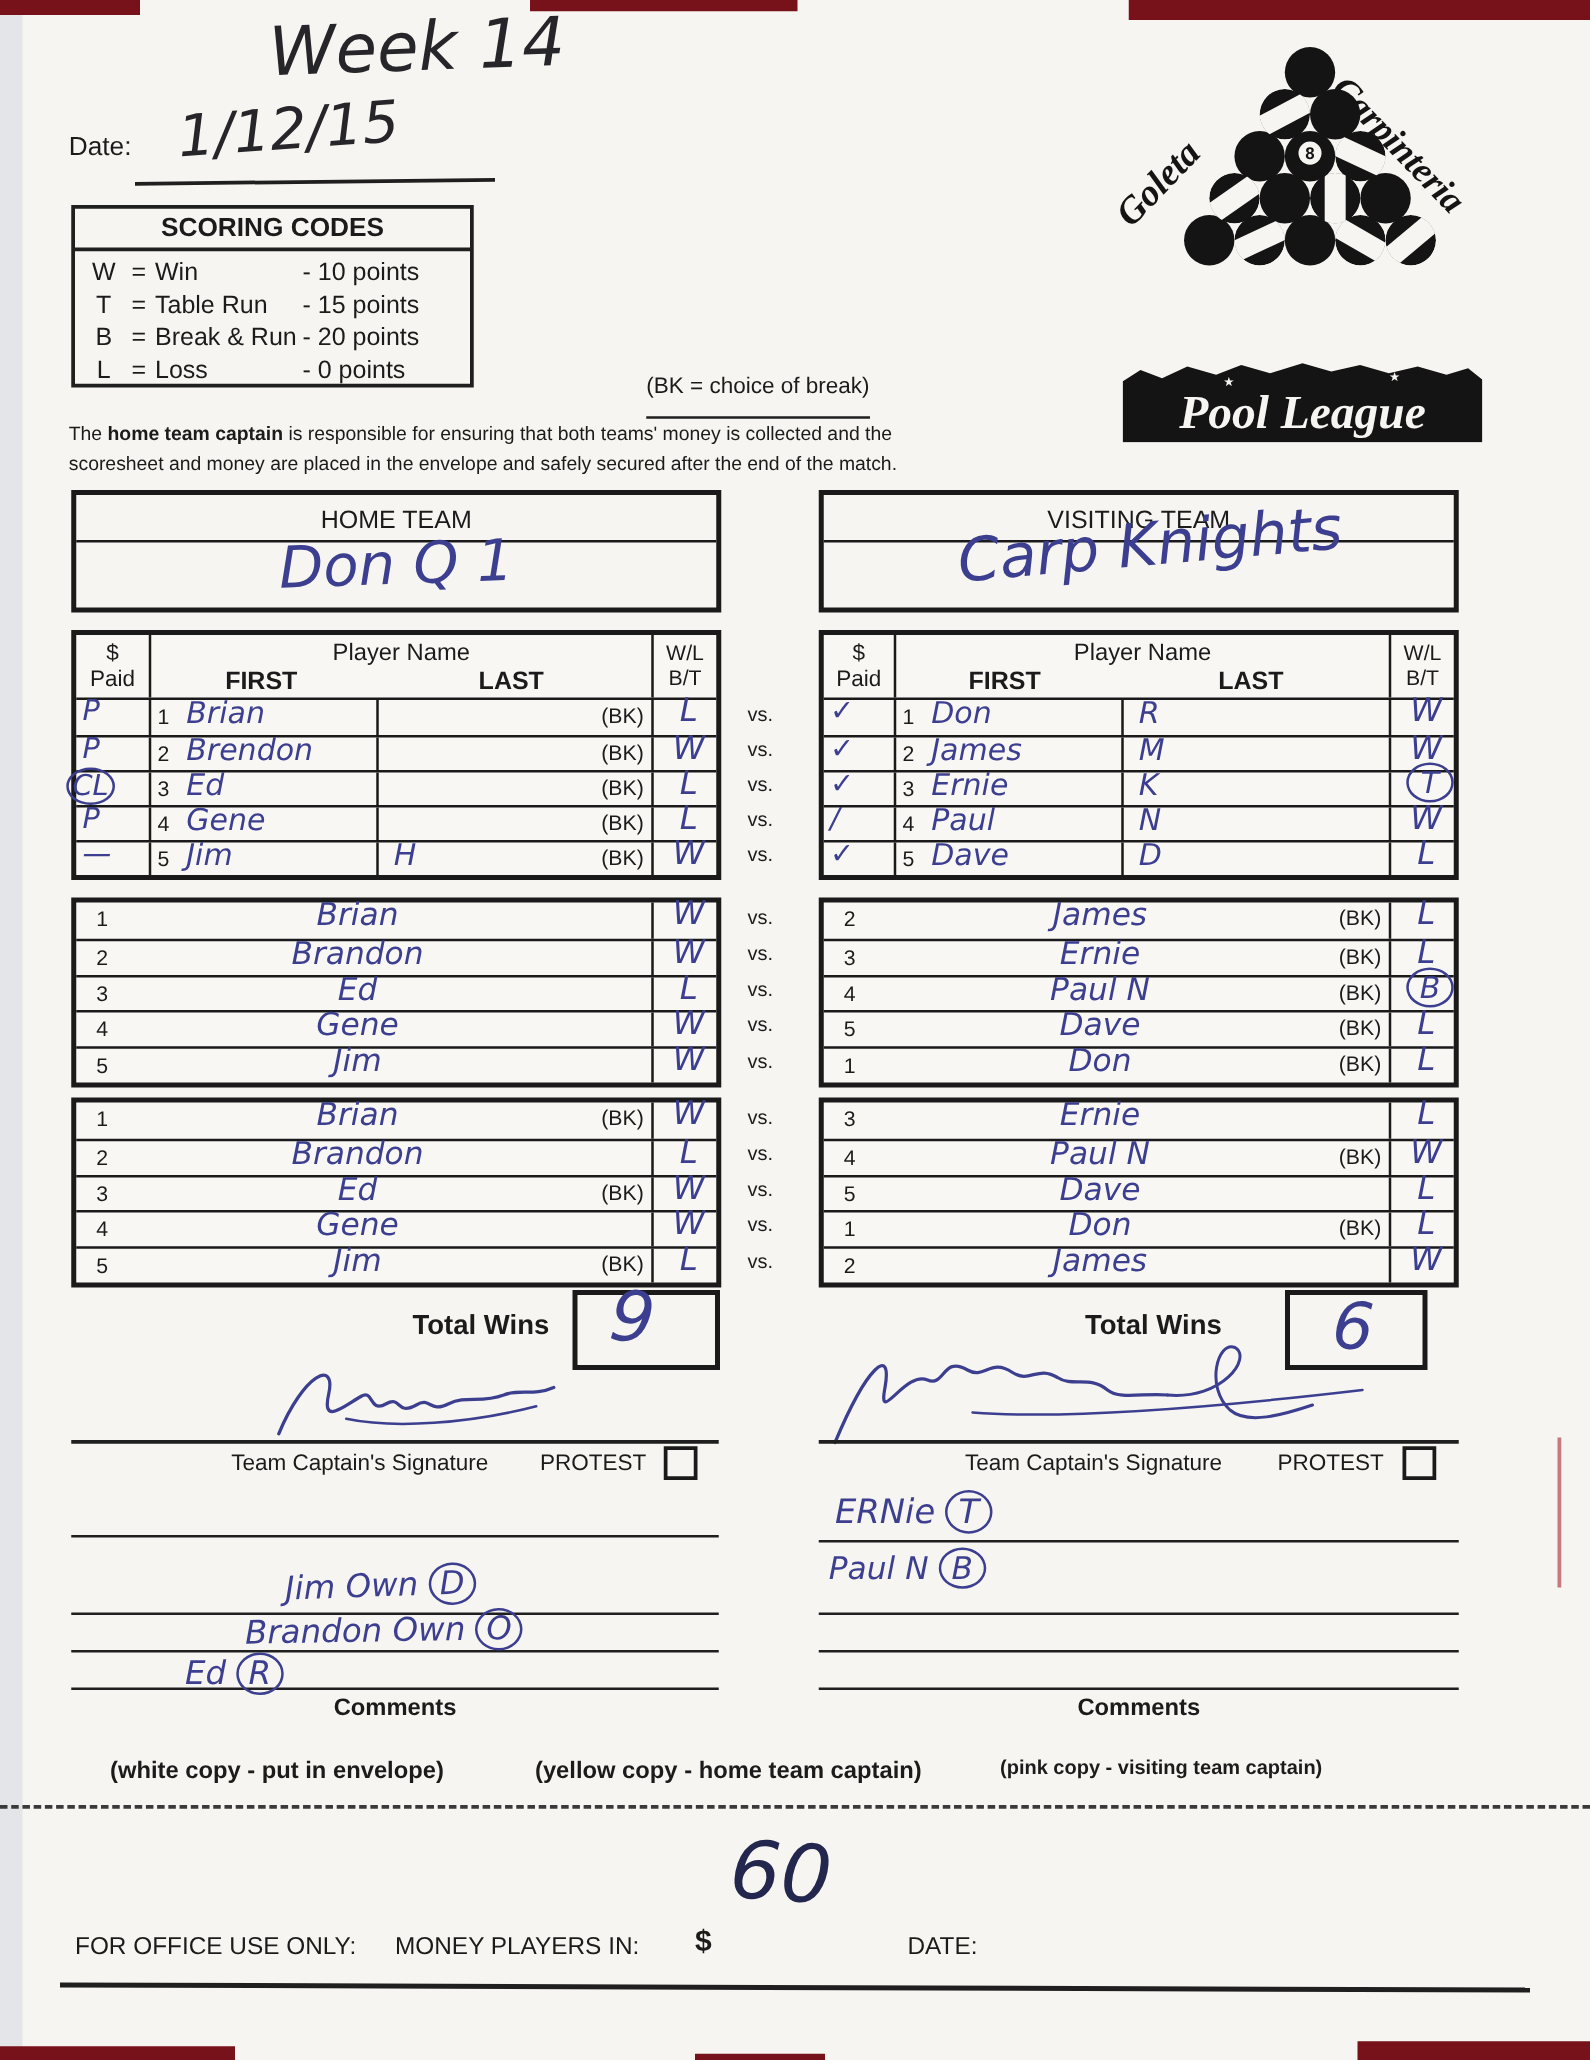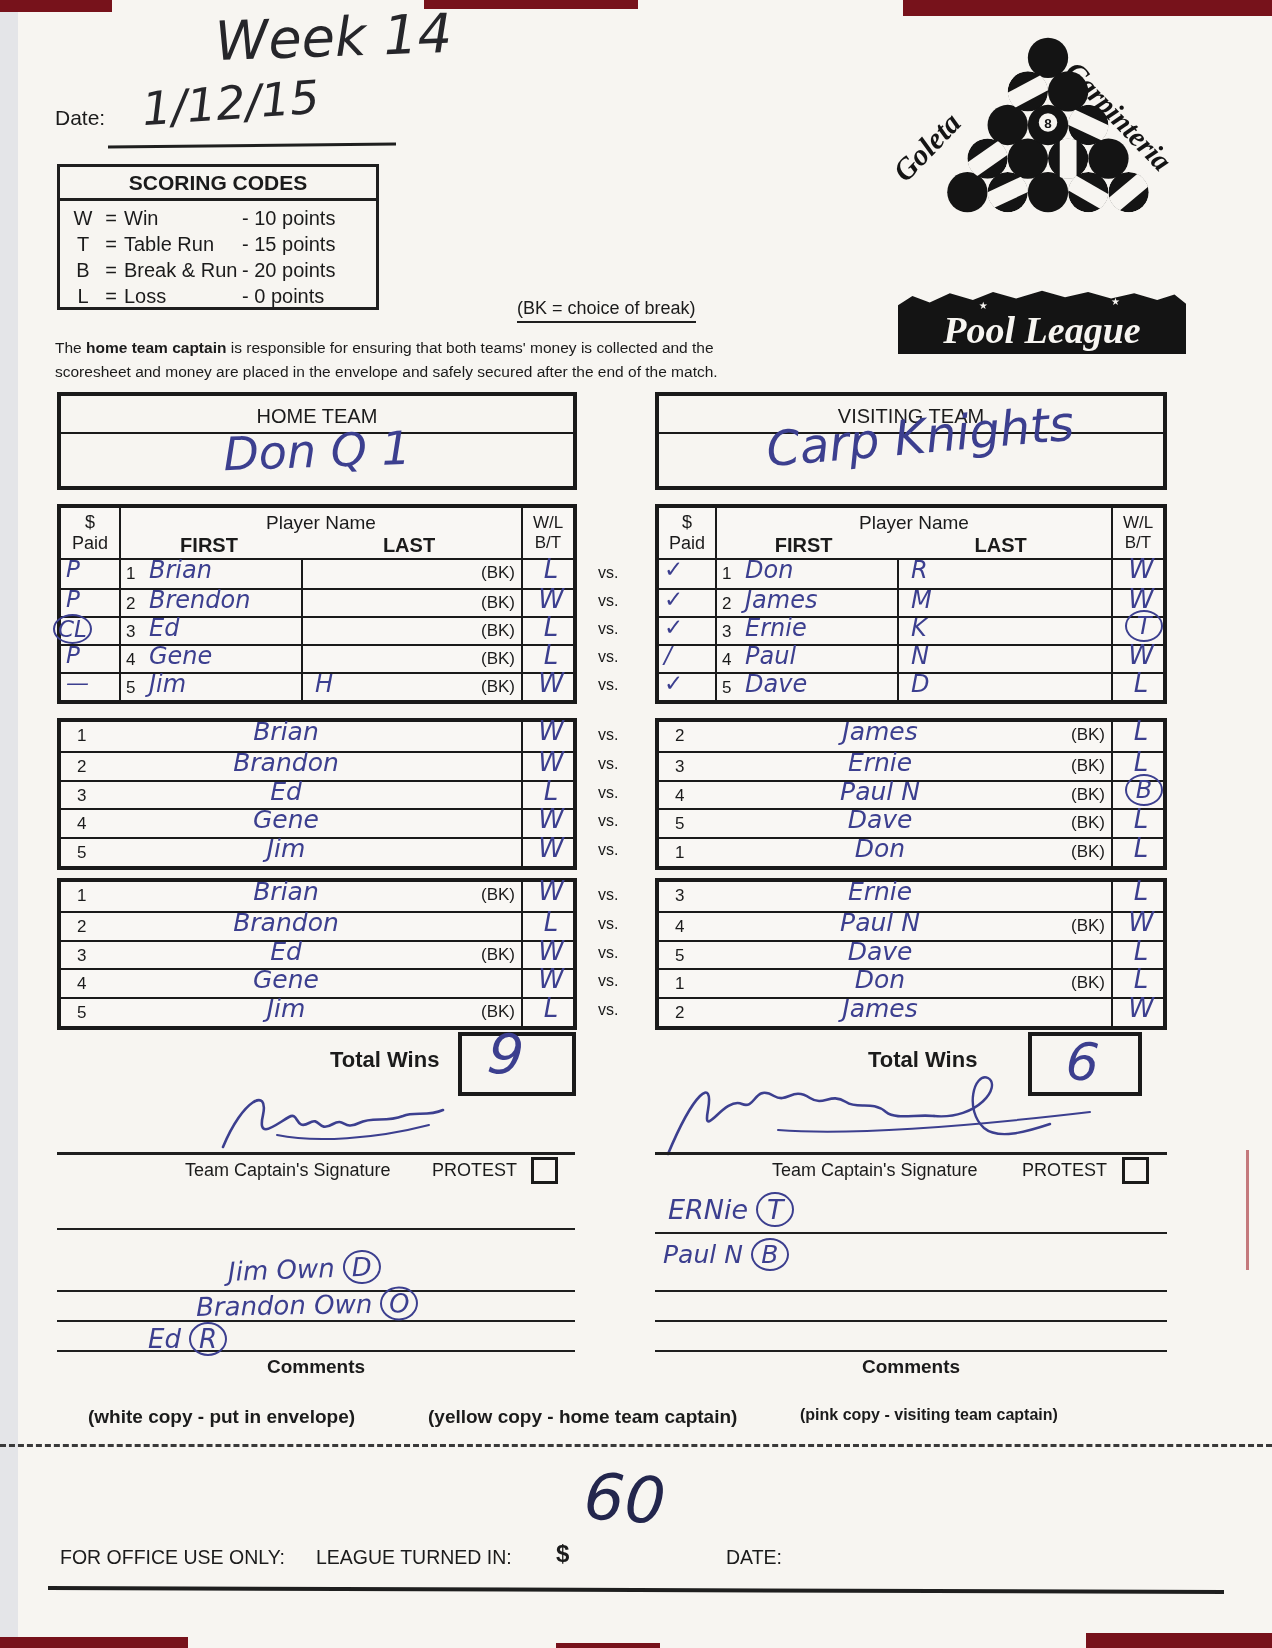--- a/index.html
+++ b/index.html
@@ -94,21 +94,21 @@
       </div>
       <div class="scode">
         <span class="c1">L</span>
         <span class="c2">=</span>
         <span class="c3">Loss</span>
         <span class="c4">-  0 points</span>
       </div>
     </div>
   </div>
 
-  <div class="a p" style="left:517px;top:298px;font-size:18px;border-bottom:2.5px solid #1f1f1f;padding-bottom:2px;">(BK = choice of break)</div>
+  <div class="a p" style="left:517px;top:298px;font-size:18px;border-bottom:2.5px solid #1f1f1f;padding-bottom:14px;">(BK = choice of break)</div>
 
   <div class="a serif b" style="left:886px;top:130px;font-size:30px;transform:rotate(-46deg);color:#141414;">Goleta</div>
   <div class="a serif b" style="left:1082px;top:55px;font-size:29px;transform:rotate(46deg);transform-origin:left top;color:#141414;">Carpinteria</div>
   <svg class="a" style="left:922px;top:36px;width:252px;height:178px;" viewBox="0 0 300 212">
     <defs>
       <clipPath id="s1">
           <circle cx="126" cy="66" r="24"></circle>
         </clipPath>
       <clipPath id="s2">
           <circle cx="198" cy="106" r="24"></circle>
@@ -672,19 +672,19 @@
   <div class="a p b" style="left:57px;top:1356px;width:518px;text-align:center;font-size:19px;">Comments</div>
   <div class="a p b" style="left:655px;top:1356px;width:512px;text-align:center;font-size:19px;">Comments</div>
 
   <div class="a p b" style="left:88px;top:1406px;font-size:19px;">(white copy - put in envelope)</div>
   <div class="a p b" style="left:428px;top:1406px;font-size:19px;">(yellow copy - home team captain)</div>
   <div class="a p b" style="left:800px;top:1406px;font-size:16px;">(pink copy - visiting team captain)</div>
 
   <div class="a" style="left:0;top:1444px;width:1272px;border-top:3px dashed #3a3a3a;"></div>
 
   <div class="a p" style="left:60px;top:1546px;font-size:19.5px;">FOR OFFICE USE ONLY:</div>
-  <div class="a p" style="left:316px;top:1546px;font-size:19.5px;">LEAGUE TURNED IN:</div>
+  <div class="a p" style="left:316px;top:1546px;font-size:19.5px;">MONEY PLAYERS IN:</div>
   <div class="a p b" style="left:556px;top:1540px;font-size:24px;">$</div>
   <div class="a h hb" style="left:584px;top:1462px;font-size:64px;transform:rotate(4deg);color:#23264d;">60</div>
   <div class="a p" style="left:726px;top:1546px;font-size:19.5px;">DATE:</div>
   <div class="line" style="left:48px;top:1588px;width:1176px;border-top-width:4px;transform:rotate(0.2deg);"></div>
 
 </div>
 
 </body></html>

